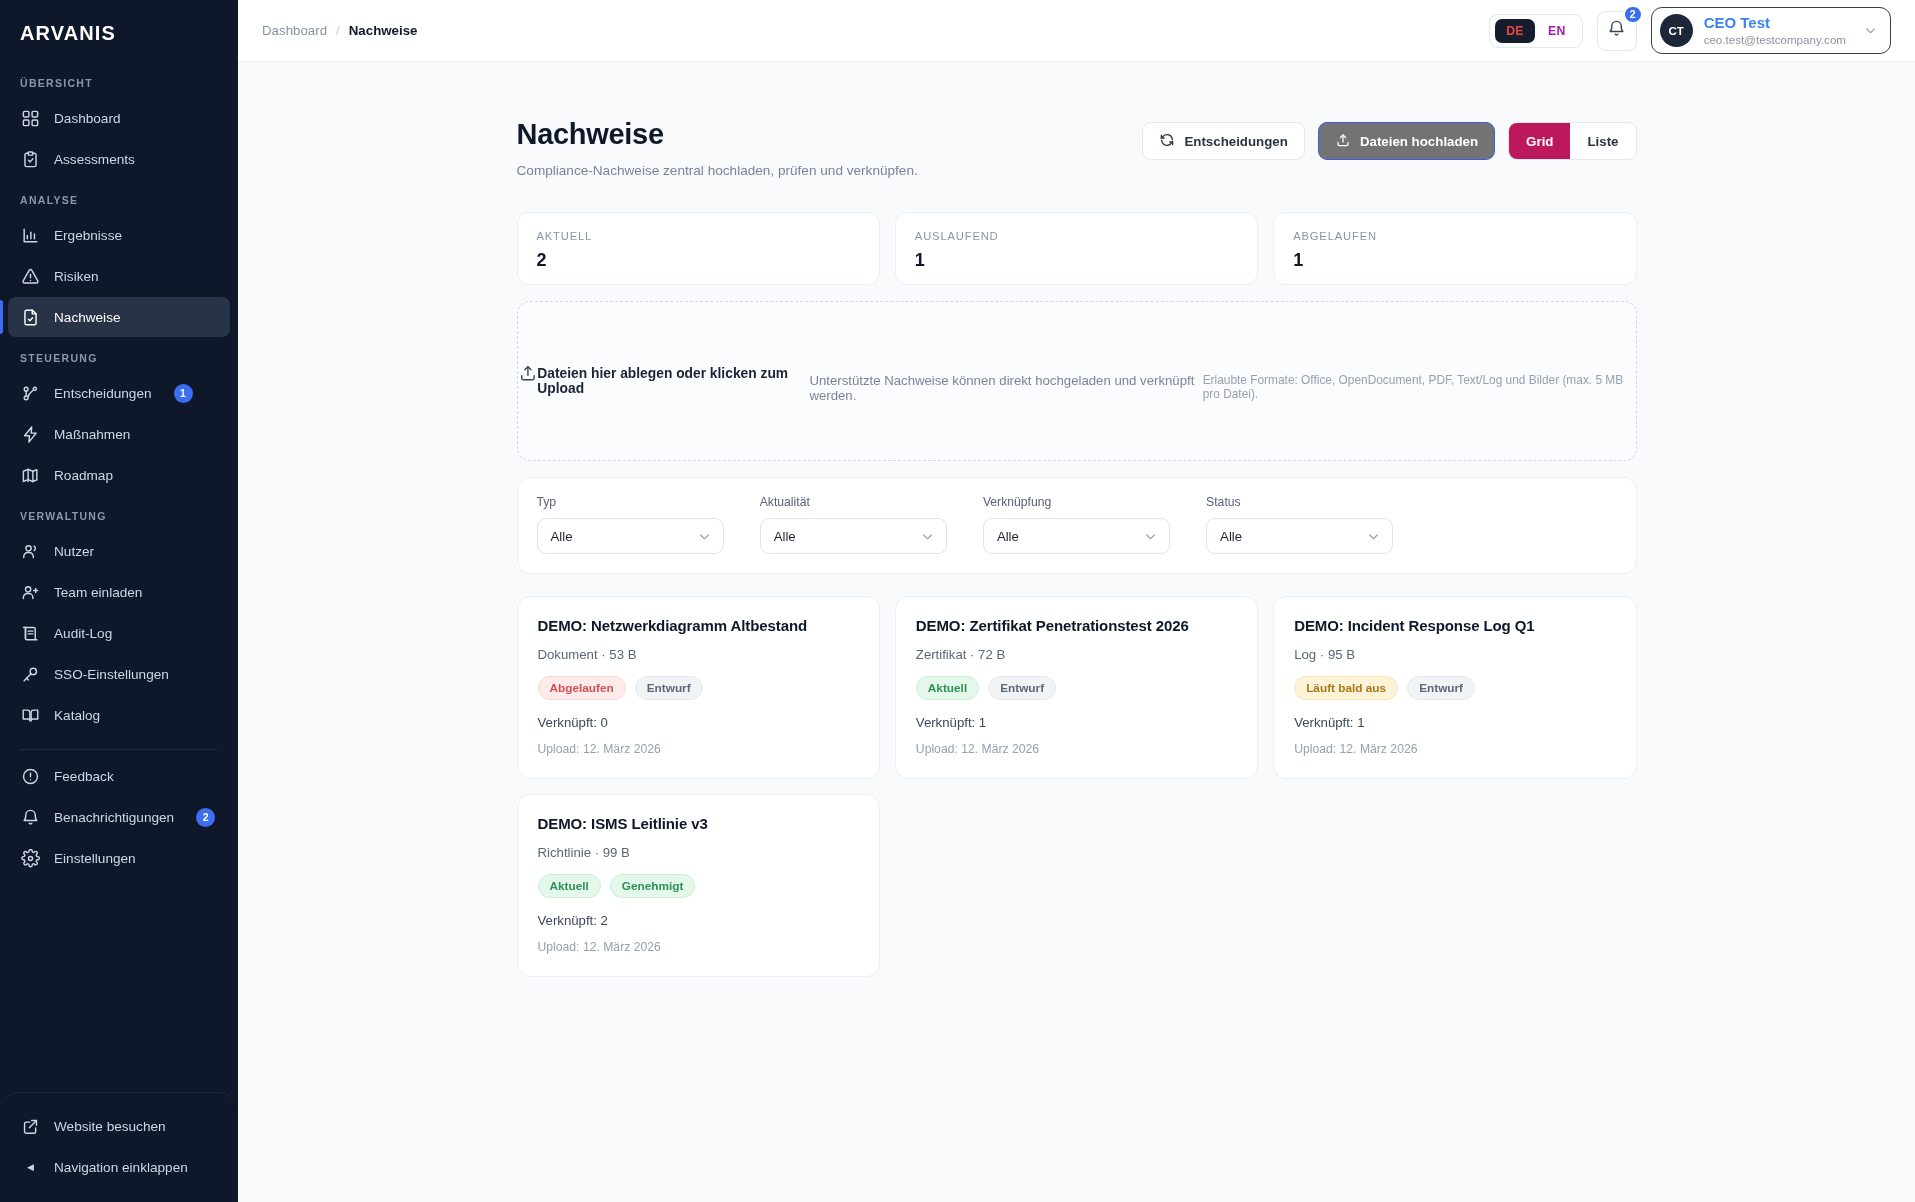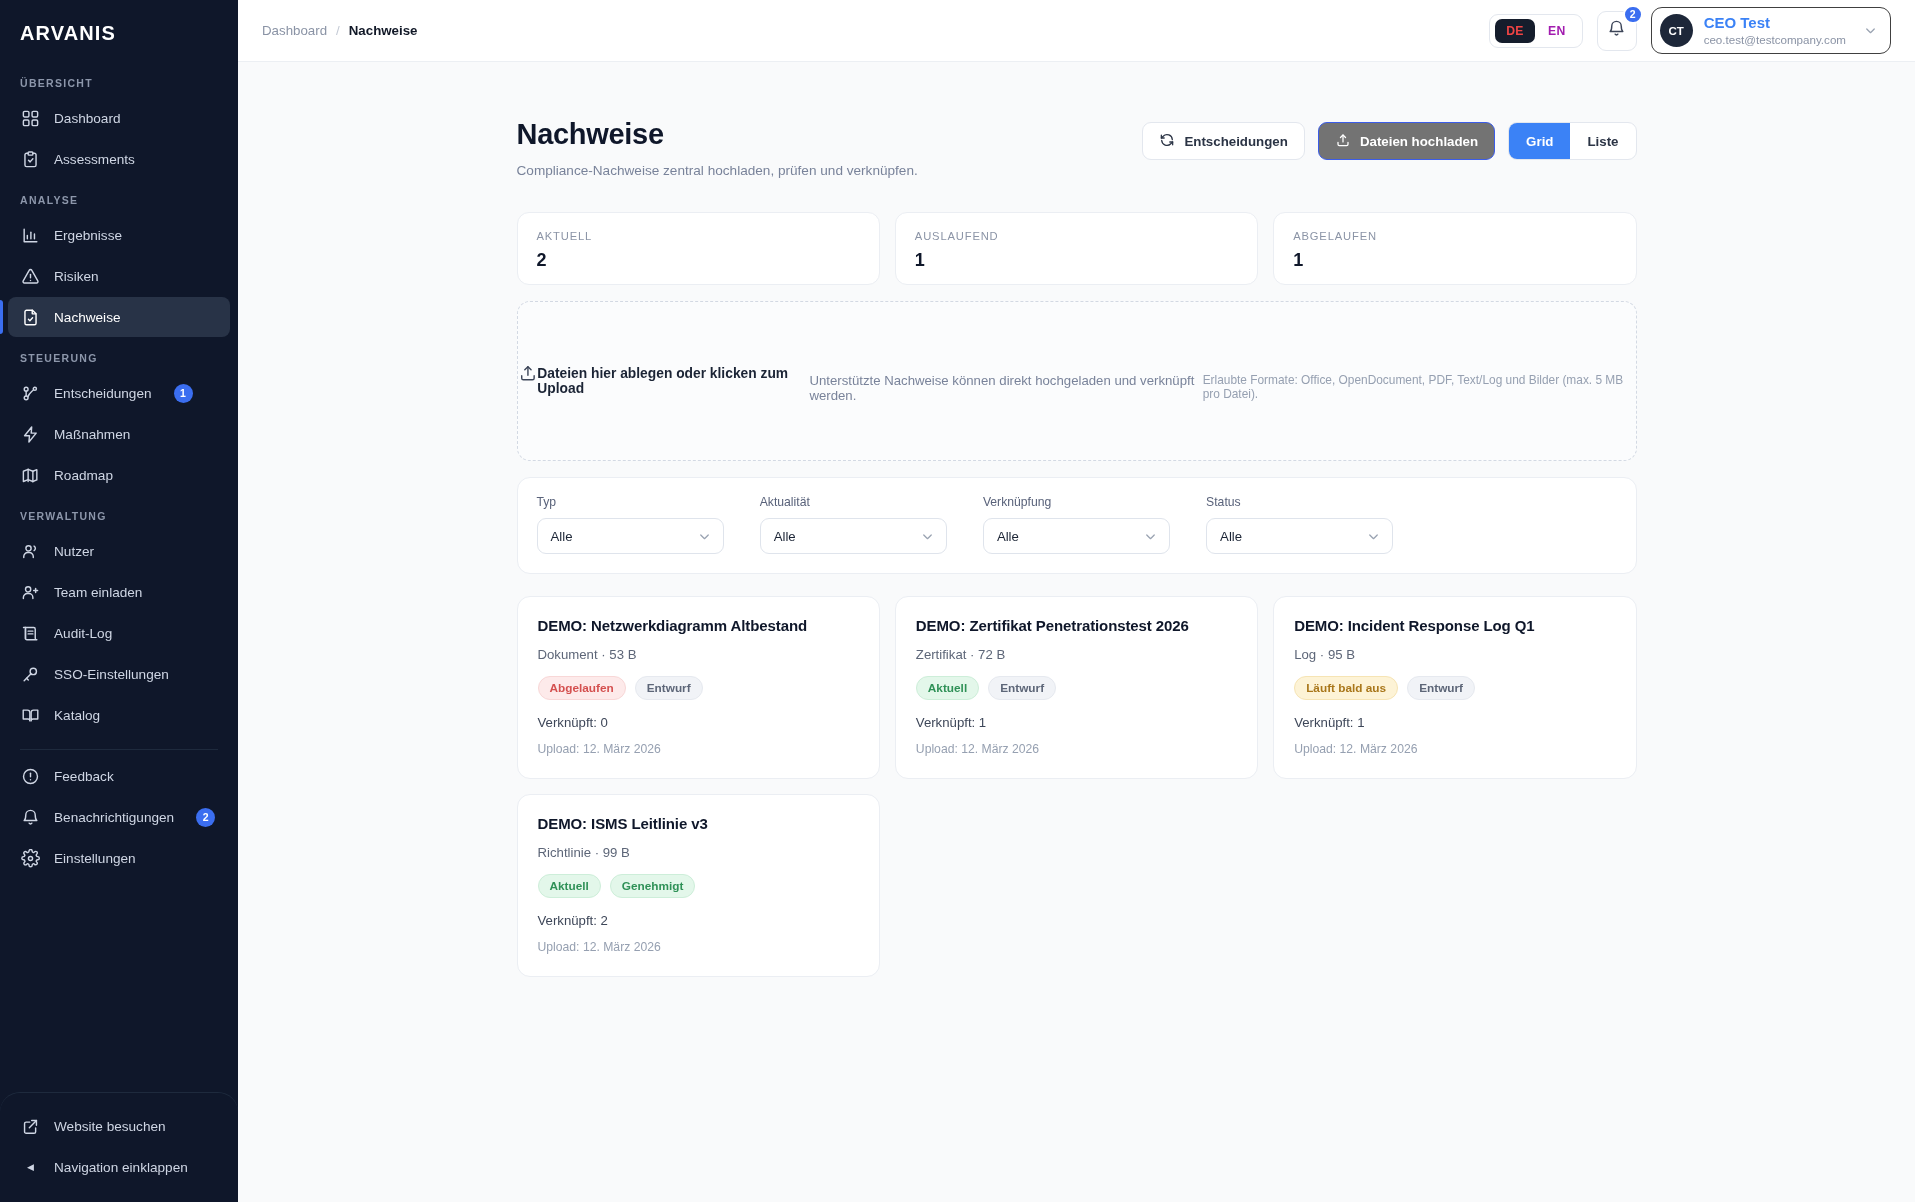--- a/index.html
+++ b/index.html
@@ -138,21 +138,21 @@
   .btn-primary { background: #737373; border: 1px solid #3b5ce8; color: #fff; }
   .btn svg { width: 16px; height: 16px; }
   .segmented {
     display: flex; border: 1px solid #e3e7ee; border-radius: 9px; overflow: hidden;
     height: 38px; background: #fff;
   }
   .seg {
     padding: 0 17px; display: flex; align-items: center;
     font-size: 13.3px; font-weight: 600; color: #2b3445; cursor: pointer;
   }
-  .seg.active { background: #3b82f6; color: #fff; }
+  .seg.active { background: #be185d; color: #fff; }
 
   
   .stats { display: grid; grid-template-columns: repeat(3, 1fr); gap: 15px; margin-top: 34px; }
   .stat-card {
     background: #fff; border: 1px solid #ebeef3; border-radius: 12px;
     padding: 17px 19px 20px 19px; height: 73px;
   }
   .stat-label { font-size: 11.2px; letter-spacing: .85px; color: #8b94a6; text-transform: uppercase; }
   .stat-value { margin-top: 8px; font-size: 18px; font-weight: 700; color: #0f172a; }
 

